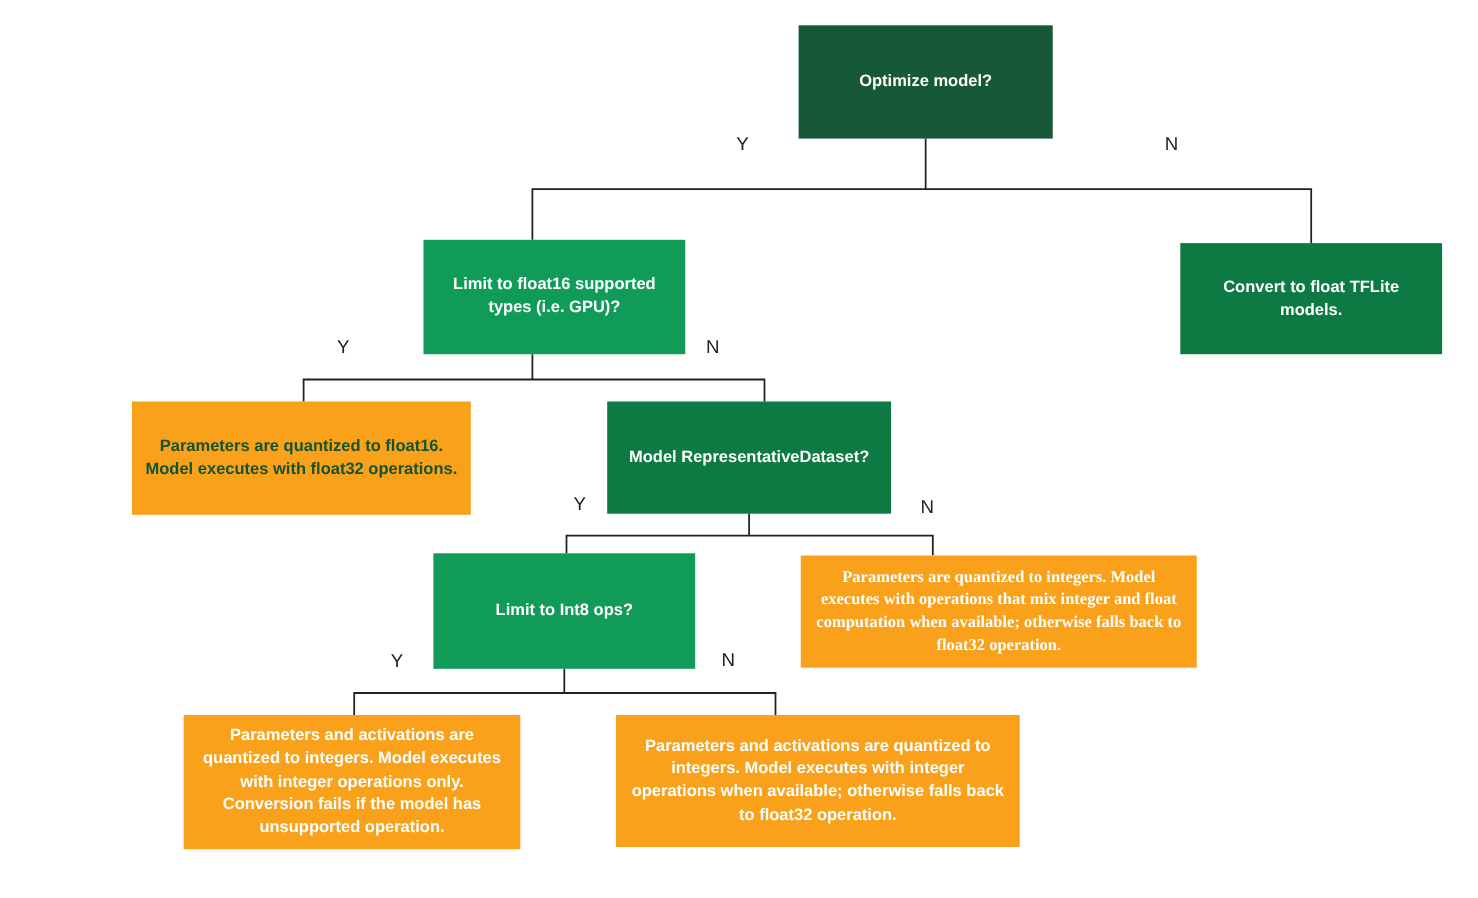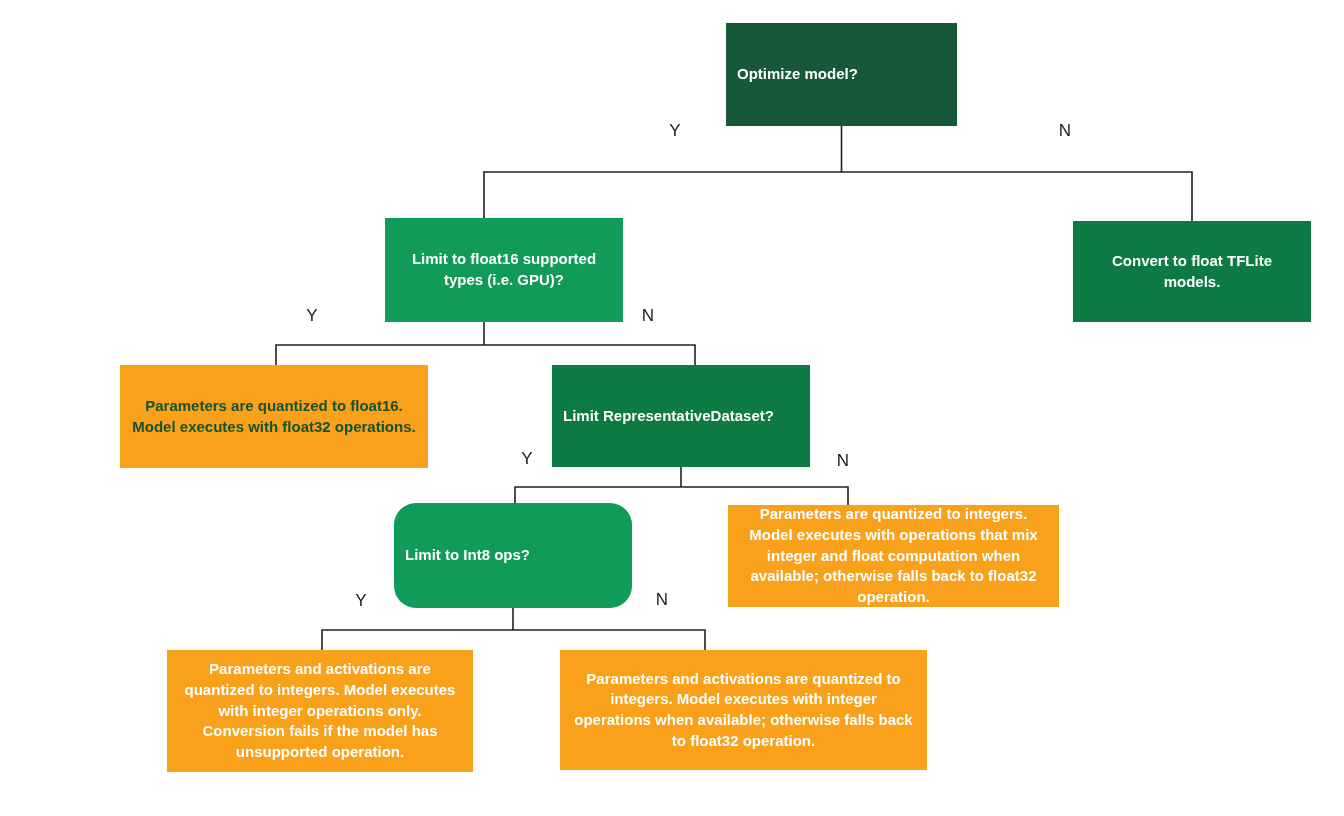--- a/index.html
+++ b/index.html
@@ -21,21 +21,21 @@
   }
   svg.connectors polyline {
     fill: none;
     stroke: #212121;
     stroke-width: 1.6;
   }
   .node {
     position: absolute;
     display: flex;
     align-items: center;
-    justify-content: flex-start;
+    justify-content: center;
     text-align: center;
     color: #ffffff;
     font-weight: bold;
     font-size: 15px;
     line-height: 1.38;
     padding: 8px 11px;
   }
   .branch-label {
     position: absolute;
     transform: translate(-50%, -50%);
@@ -66,26 +66,26 @@
   <div class="node" style="left: 365px; top: 218px; width: 238px; height: 104px; background: rgb(16, 156, 88); color: rgb(255, 255, 255); margin-left: 20px;">
     <span>Limit to float16 supported types (i.e. GPU)?</span>
   </div>
   <div class="node" style="left: 1073px; top: 221px; width: 238px; height: 101px; background: rgb(13, 122, 67); color: rgb(255, 255, 255);">
     <span>Convert to float TFLite models.</span>
   </div>
   <div class="node" style="left: 120px; top: 365px; width: 308px; height: 103px; background: rgb(249, 161, 27); color: #14532d;">
     <span>Parameters are quantized to float16. Model executes with float32 operations.</span>
   </div>
   <div class="node" style="left: 552px; top: 365px; width: 258px; height: 102px; background: rgb(13, 122, 67); color: rgb(255, 255, 255);">
-    <span>Limit RepresentativeDataset?</span>
+    <span>Model RepresentativeDataset?</span>
   </div>
-  <div class="node" style="left: 394px; top: 503px; width: 238px; height: 105px; background: rgb(16, 156, 88); color: rgb(255, 255, 255); border-radius: 22px;">
+  <div class="node" style="left: 394px; top: 503px; width: 238px; height: 105px; background: rgb(16, 156, 88); color: rgb(255, 255, 255);">
     <span>Limit to Int8 ops?</span>
   </div>
-  <div class="node" style="left: 728px; top: 505px; width: 331px; height: 102px; background: rgb(249, 161, 27); color: rgb(255, 255, 255);">
+  <div class="node" style="left: 728px; top: 505px; width: 360px; height: 102px; background: rgb(249, 161, 27); color: rgb(255, 255, 255); font-family: Liberation Serif, serif;">
     <span>Parameters are quantized to integers. Model executes with operations that mix integer and float computation when available; otherwise falls back to float32 operation.</span>
   </div>
   <div class="node" style="left: 167px; top: 650px; width: 306px; height: 122px; background: rgb(249, 161, 27); color: rgb(255, 255, 255);">
     <span>Parameters and activations are quantized to integers. Model executes with integer operations only. Conversion fails if the model has unsupported operation.</span>
   </div>
   <div class="node" style="left: 560px; top: 650px; width: 367px; height: 120px; background: rgb(249, 161, 27); color: rgb(255, 255, 255);">
     <span>Parameters and activations are quantized to integers. Model executes with integer operations when available; otherwise falls back to float32 operation.</span>
   </div>
 
   <span class="branch-label" style="left: 675px; top: 131px; color: rgb(33, 33, 33);">Y</span>

